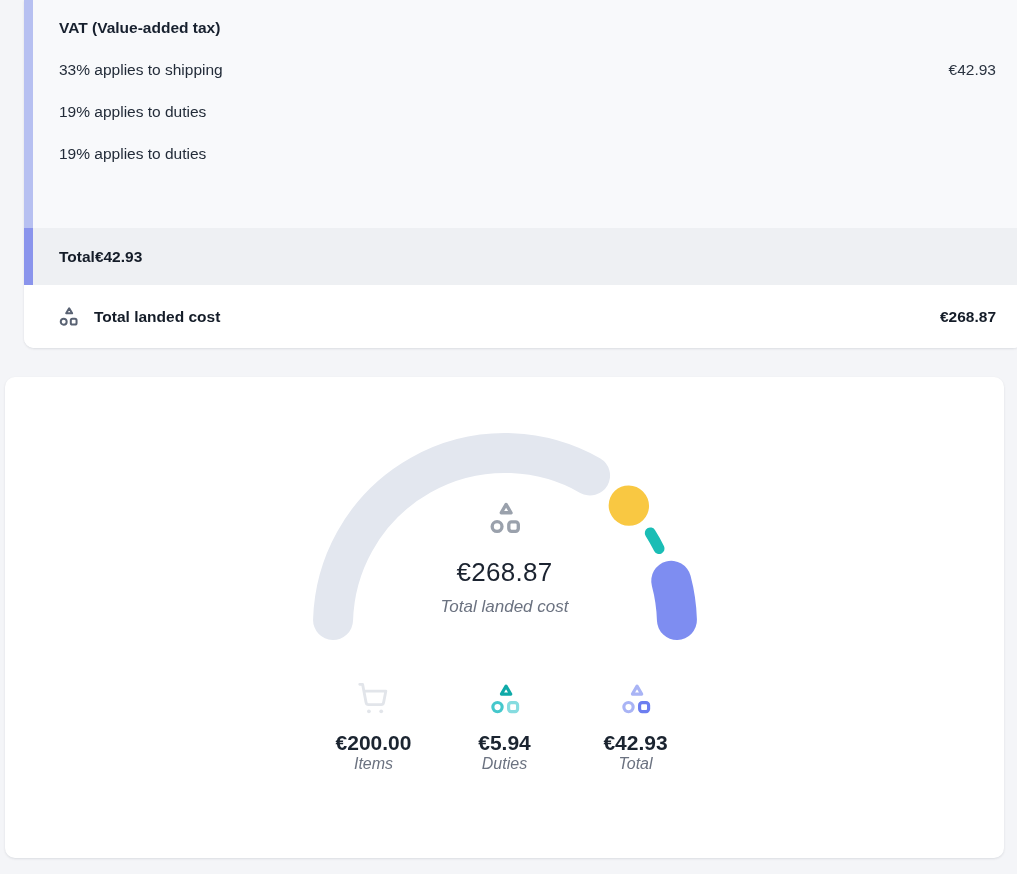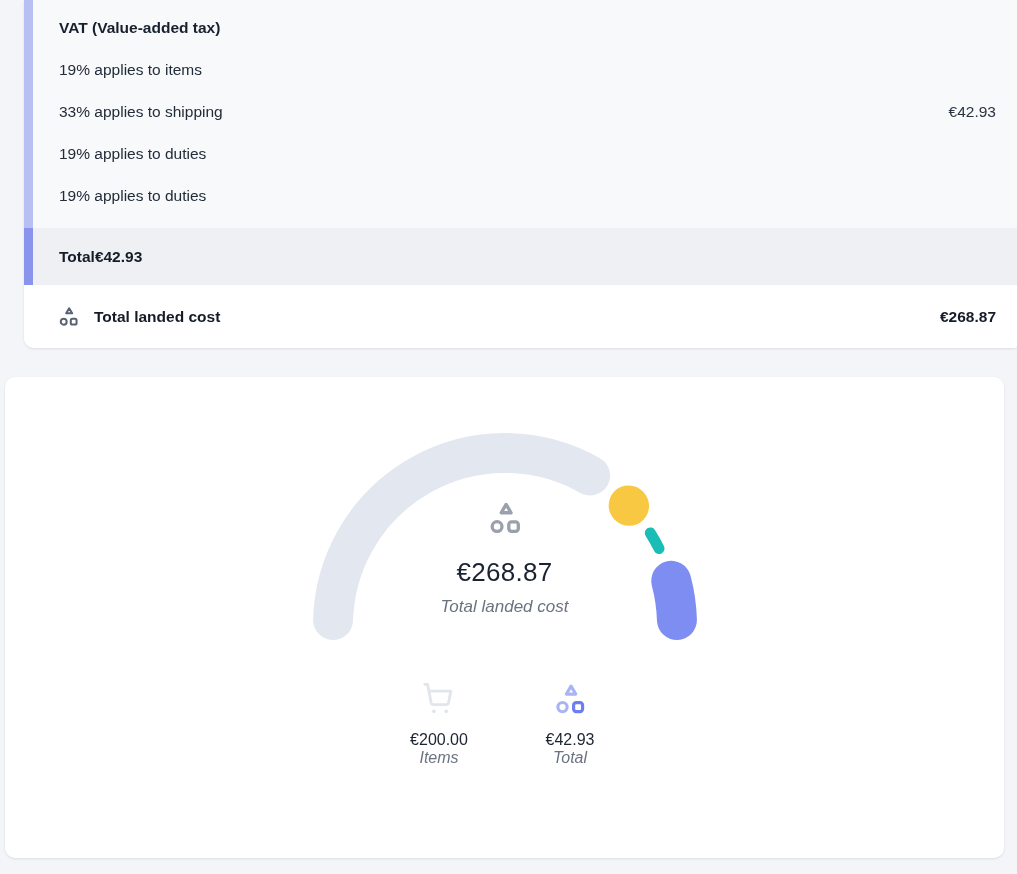--- a/index.html
+++ b/index.html
@@ -81,21 +81,21 @@
   .gauge-amount { margin-top: 20px; font-size: 26px; font-weight: 500; color: #1b2330; letter-spacing: .3px; }
   .gauge-caption { margin-top: 9px; font-size: 17px; font-style: italic; color: #6b7280; }
   
   .legend {
     margin-top: 18px;
     display: flex;
     justify-content: center;
   }
   .legend-item { width: 131px; text-align: center; }
   .legend-icon { height: 40px; display: flex; align-items: center; justify-content: center; }
-  .legend-value { margin-top: 12px; font-size: 16px; font-weight: 400; color: #1b2430; }
+  .legend-value { margin-top: 12px; font-size: 21px; font-weight: 700; color: #1b2430; }
   .legend-label { font-size: 16px; font-style: italic; color: #6b7280; }
   svg { display: block; }
 </style>
 </head>
 <body>
 
 <svg width="0" height="0" style="position:absolute">
   <defs>
     <symbol id="shapes-sym" viewBox="0 0 24 24">
       <path d="M12.7 3.4 L15.8 8.7 L9.6 8.7 Z" fill="none" stroke="var(--tri,#9aa1ac)" stroke-width="2.1" stroke-linejoin="round"></path>
@@ -105,23 +105,20 @@
   </defs>
 </svg>
 
 <div class="card tax-card">
   <div class="strip strip-light"></div>
   <div class="strip strip-dark"></div>
 
   <div class="tax-section">
     <div class="trow head">
       <span>VAT (Value-added tax)</span>
-    </div>
-    <div class="trow">
-      <span>19% applies to items</span>
     </div>
     <div class="trow">
       <span>33% applies to shipping</span>
       <span class="rval">€42.93</span>
     </div>
     <div class="trow">
       <span>19% applies to duties</span>
     </div>
     <div class="trow">
       <span>19% applies to duties</span>
@@ -173,20 +170,29 @@
           <path d="M2.5 2.2h1.9l2.3 12.1a1.7 1.7 0 0 0 1.7 1.4h8.3a1.7 1.7 0 0 0 1.7-1.4l1.5-7.6H5.6"></path>
           <circle cx="8.6" cy="20.2" r="1.25" fill="#e2e5ea" stroke="none"></circle>
           <circle cx="16.8" cy="20.2" r="1.25" fill="#e2e5ea" stroke="none"></circle>
         </svg>
       </div>
       <div class="legend-value">€200.00</div>
       <div class="legend-label">Items</div>
     </div>
 
 
+    <div class="legend-item">
+      <div class="legend-icon">
+        <svg width="36" height="36" style="--tri:#0faaa8;--cir:#45c8cc;--sqr:#86dce0">
+            <use href="#shapes-sym"></use>
+          </svg>
+      </div>
+      <div class="legend-value">€5.94</div>
+      <div class="legend-label">Duties</div>
+    </div>
 
 
     <div class="legend-item">
       <div class="legend-icon">
         <svg width="36" height="36" style="--tri:#a9b4f5;--cir:#a9b4f5;--sqr:#6c7ef0">
             <use href="#shapes-sym"></use>
           </svg>
       </div>
       <div class="legend-value">€42.93</div>
       <div class="legend-label">Total</div>

